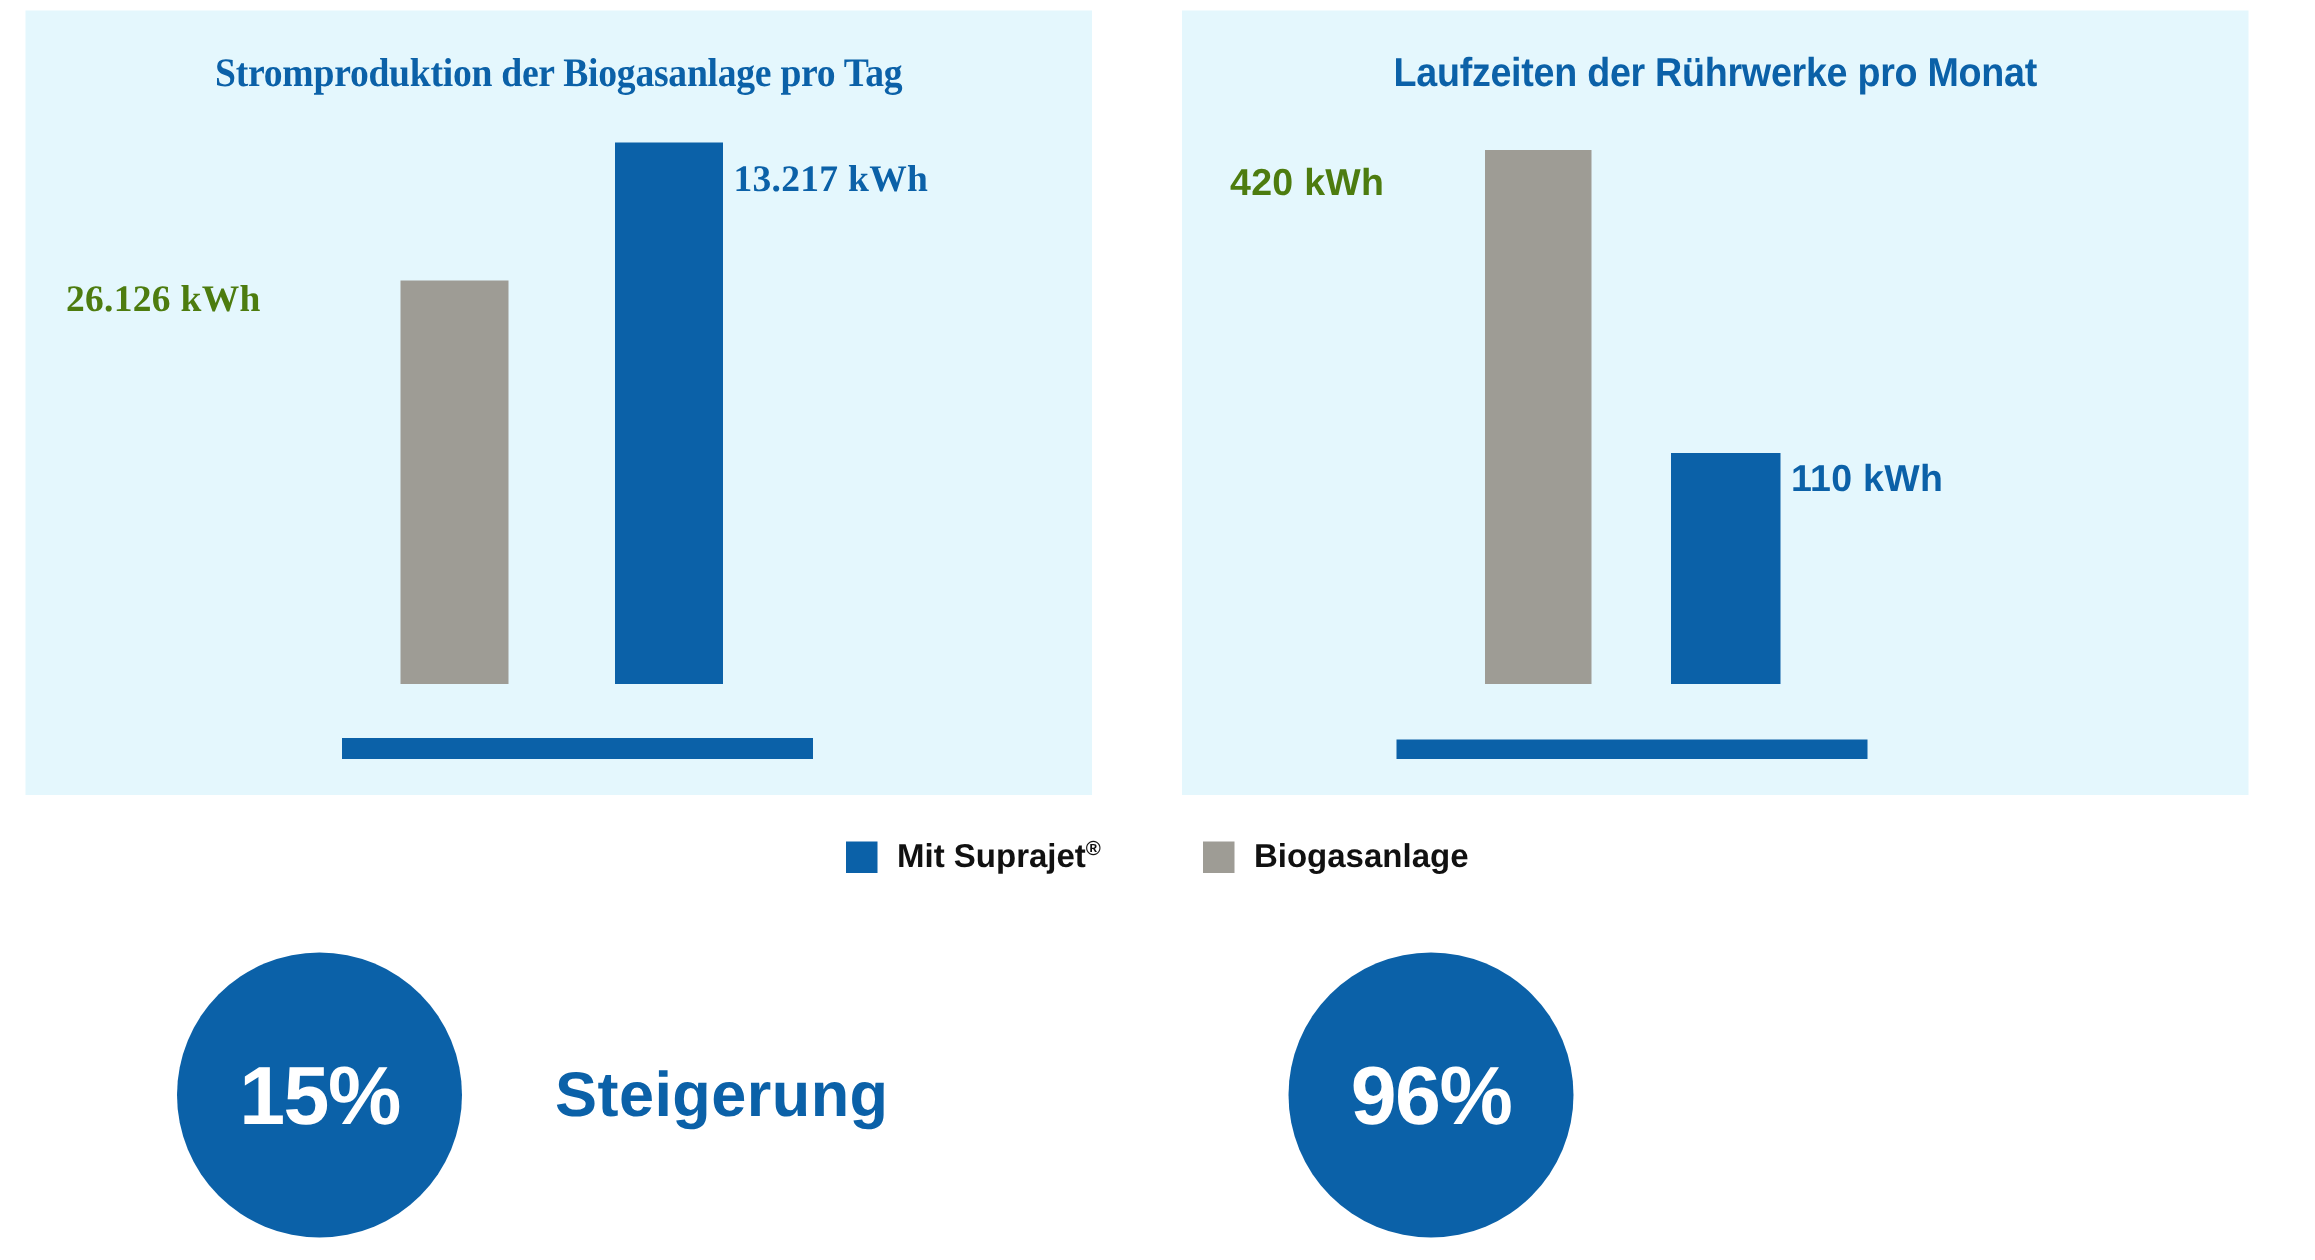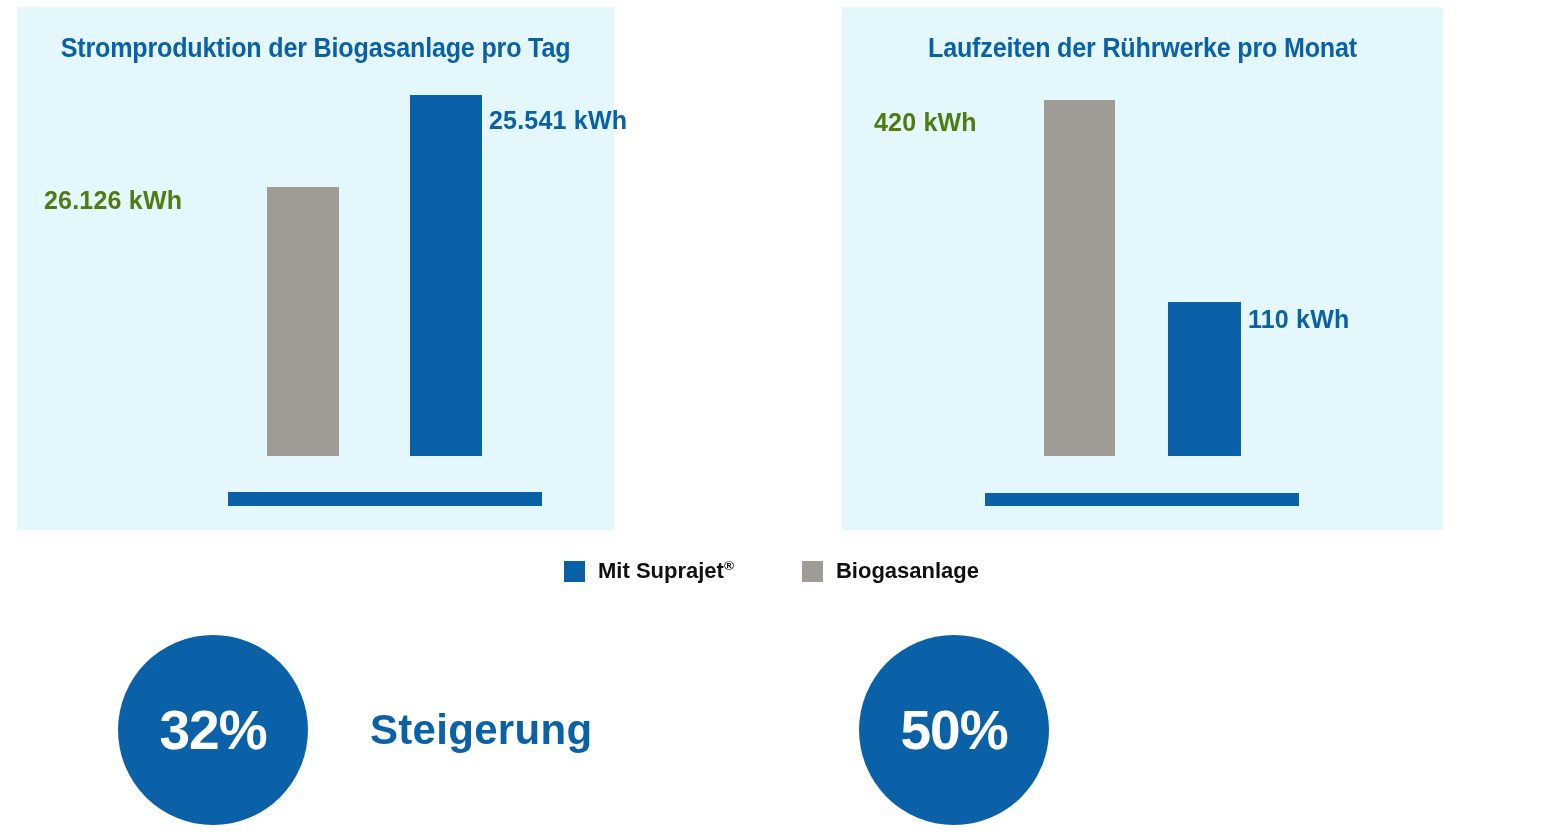--- a/index.html
+++ b/index.html
@@ -14,22 +14,22 @@
     overflow: hidden;
     font-family: "Liberation Sans", sans-serif;
     -webkit-font-smoothing: antialiased;
   }
 
   
   .panel {
     position: absolute;
     background: #e4f7fd;
   }
-  #panel-left  { left: 17px;  top: 7px; width: 597px; height: 523px; }
-  #panel-right { left: 842px; top: 7px; width: 601px; height: 523px; }
+  #panel-left  { left: 17px;  top: 7px; width: 711px; height: 523px; font-family: Liberation Serif, serif; }
+  #panel-right { left: 788px; top: 7px; width: 711px; height: 523px; }
 
   .panel-title {
     position: absolute;
     top: 26px;
     left: 0;
     width: 100%;
     text-align: center;
     font-size: 27px;
     font-weight: 700;
     color: #0b61a8;
@@ -149,21 +149,21 @@
   <div class="panel-title">Stromproduktion der Biogasanlage pro Tag</div>
 
   <div class="plot">
 
     <div class="bar bar-gray" style="left:250px; bottom:74px; width:72px; height:269px;"></div>
 
     <div class="bar bar-blue" style="left:393px; bottom:74px; width:72px; height:361px;"></div>
 
     <div class="valuelabel gray" style="left:27px; top:179px;">26.126 kWh</div>
 
-    <div class="valuelabel blue" style="left:472px; top:99px;">25.541 kWh</div>
+    <div class="valuelabel blue" style="left:472px; top:99px;">13.217 kWh</div>
 
     <div class="baseline" style="left:211px; top:485px; width:314px; height:14px;"></div>
   </div>
 </div>
 
 <div class="panel" id="panel-right">
 
   <div class="panel-title">Laufzeiten der Rührwerke pro Monat</div>
 
   <div class="plot">
@@ -188,22 +188,22 @@
   </div>
 
   <div class="legend-item">
     <span class="legend-swatch gray"></span>
     <span class="legend-label">Biogasanlage</span>
   </div>
 </div>
 
 <div class="stat" id="stat-left">
   <div class="stat-circle">
-    <span class="stat-value">32%</span>
+    <span class="stat-value">15%</span>
   </div>
   <div class="stat-caption">Steigerung</div>
 </div>
 
 <div class="stat" id="stat-right">
   <div class="stat-circle">
-    <span class="stat-value">50%</span>
+    <span class="stat-value">96%</span>
   </div>
 </div>
 
 </body></html>

